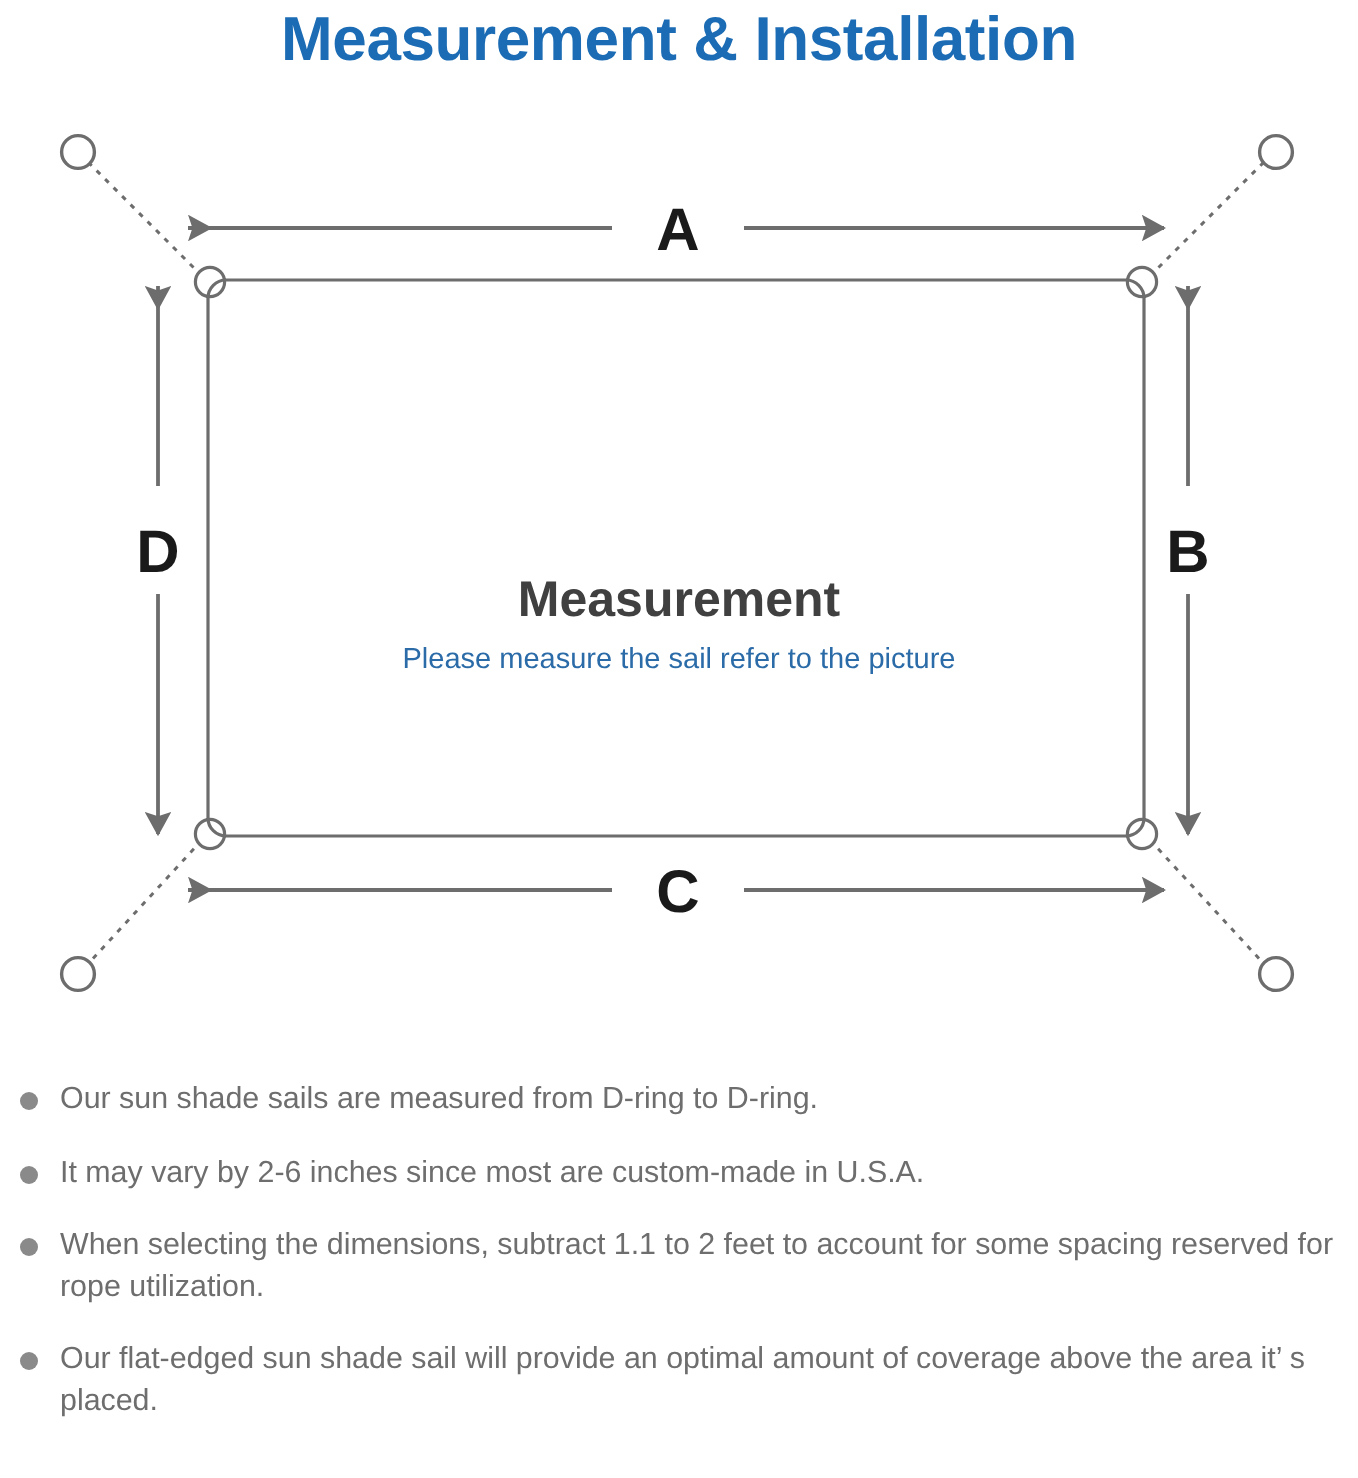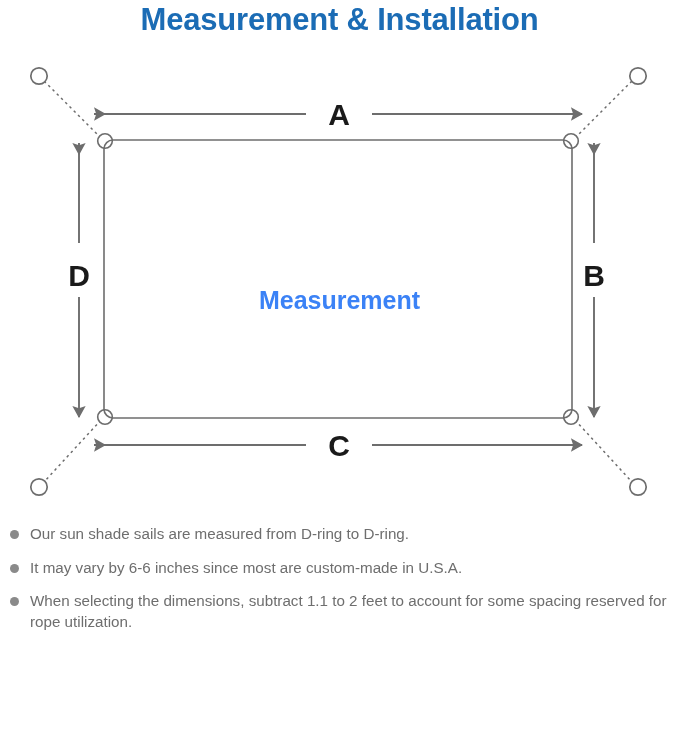--- a/index.html
+++ b/index.html
@@ -42,21 +42,21 @@
     position: absolute;
     left: 0;
     top: 240px;
     width: 679px;
     text-align: center;
     pointer-events: none;
   }
   .center-label .ct-main {
     font-size: 25px;
     font-weight: bold;
-    color: #3b82f6;
+    color: #404040;
     line-height: 30px;
     display: block;
   }
   .center-label .ct-sub {
     font-size: 14.5px;
     color: #2a6ba8;
     line-height: 22px;
     display: block;
     margin-top: 4px;
   }
@@ -79,20 +79,21 @@
     position: absolute;
     left: 10px;
     top: 6px;
     width: 9px;
     height: 9px;
     border-radius: 50%;
     background: #8a8a8a;
   }
   .note .note-text {
     display: block;
+    margin-top: 16px;
   }
   .dim-letter {
     font-family: "Liberation Sans", sans-serif;
     font-weight: bold;
     font-size: 30px;
     fill: #1a1a1a;
   }
 </style>
 </head>
 <body>
@@ -164,31 +165,36 @@
 
       <g>
         <line x1="594" y1="98" x2="594" y2="198" stroke="#6d6d6d" stroke-width="1.9" marker-start="url(#arrowL)"></line>
         <line x1="594" y1="252" x2="594" y2="372" stroke="#6d6d6d" stroke-width="1.9" marker-end="url(#arrowR)"></line>
         <text class="dim-letter" x="594" y="241" text-anchor="middle">B</text>
       </g>
     </svg>
 
     <div class="center-label">
       <span class="ct-main">Measurement</span>
+      <span class="ct-sub">Please measure the sail refer to the picture</span>
     </div>
   </div>
 
   <div class="notes">
     <div class="note">
       <span class="bullet"></span>
       <span class="note-text">Our sun shade sails are measured from D-ring to D-ring.</span>
     </div>
     <div class="note">
       <span class="bullet"></span>
-      <span class="note-text">It may vary by 6-6 inches since most are custom-made in U.S.A.</span>
+      <span class="note-text">It may vary by 2-6 inches since most are custom-made in U.S.A.</span>
     </div>
     <div class="note">
       <span class="bullet"></span>
       <span class="note-text">When selecting the dimensions, subtract 1.1 to 2 feet to account for some spacing reserved for rope utilization.</span>
     </div>
+    <div class="note">
+      <span class="bullet"></span>
+      <span class="note-text">Our flat-edged sun shade sail will provide an optimal amount of coverage above the area it’ s placed.</span>
+    </div>
   </div>
 
 </div>
 
 </body></html>

